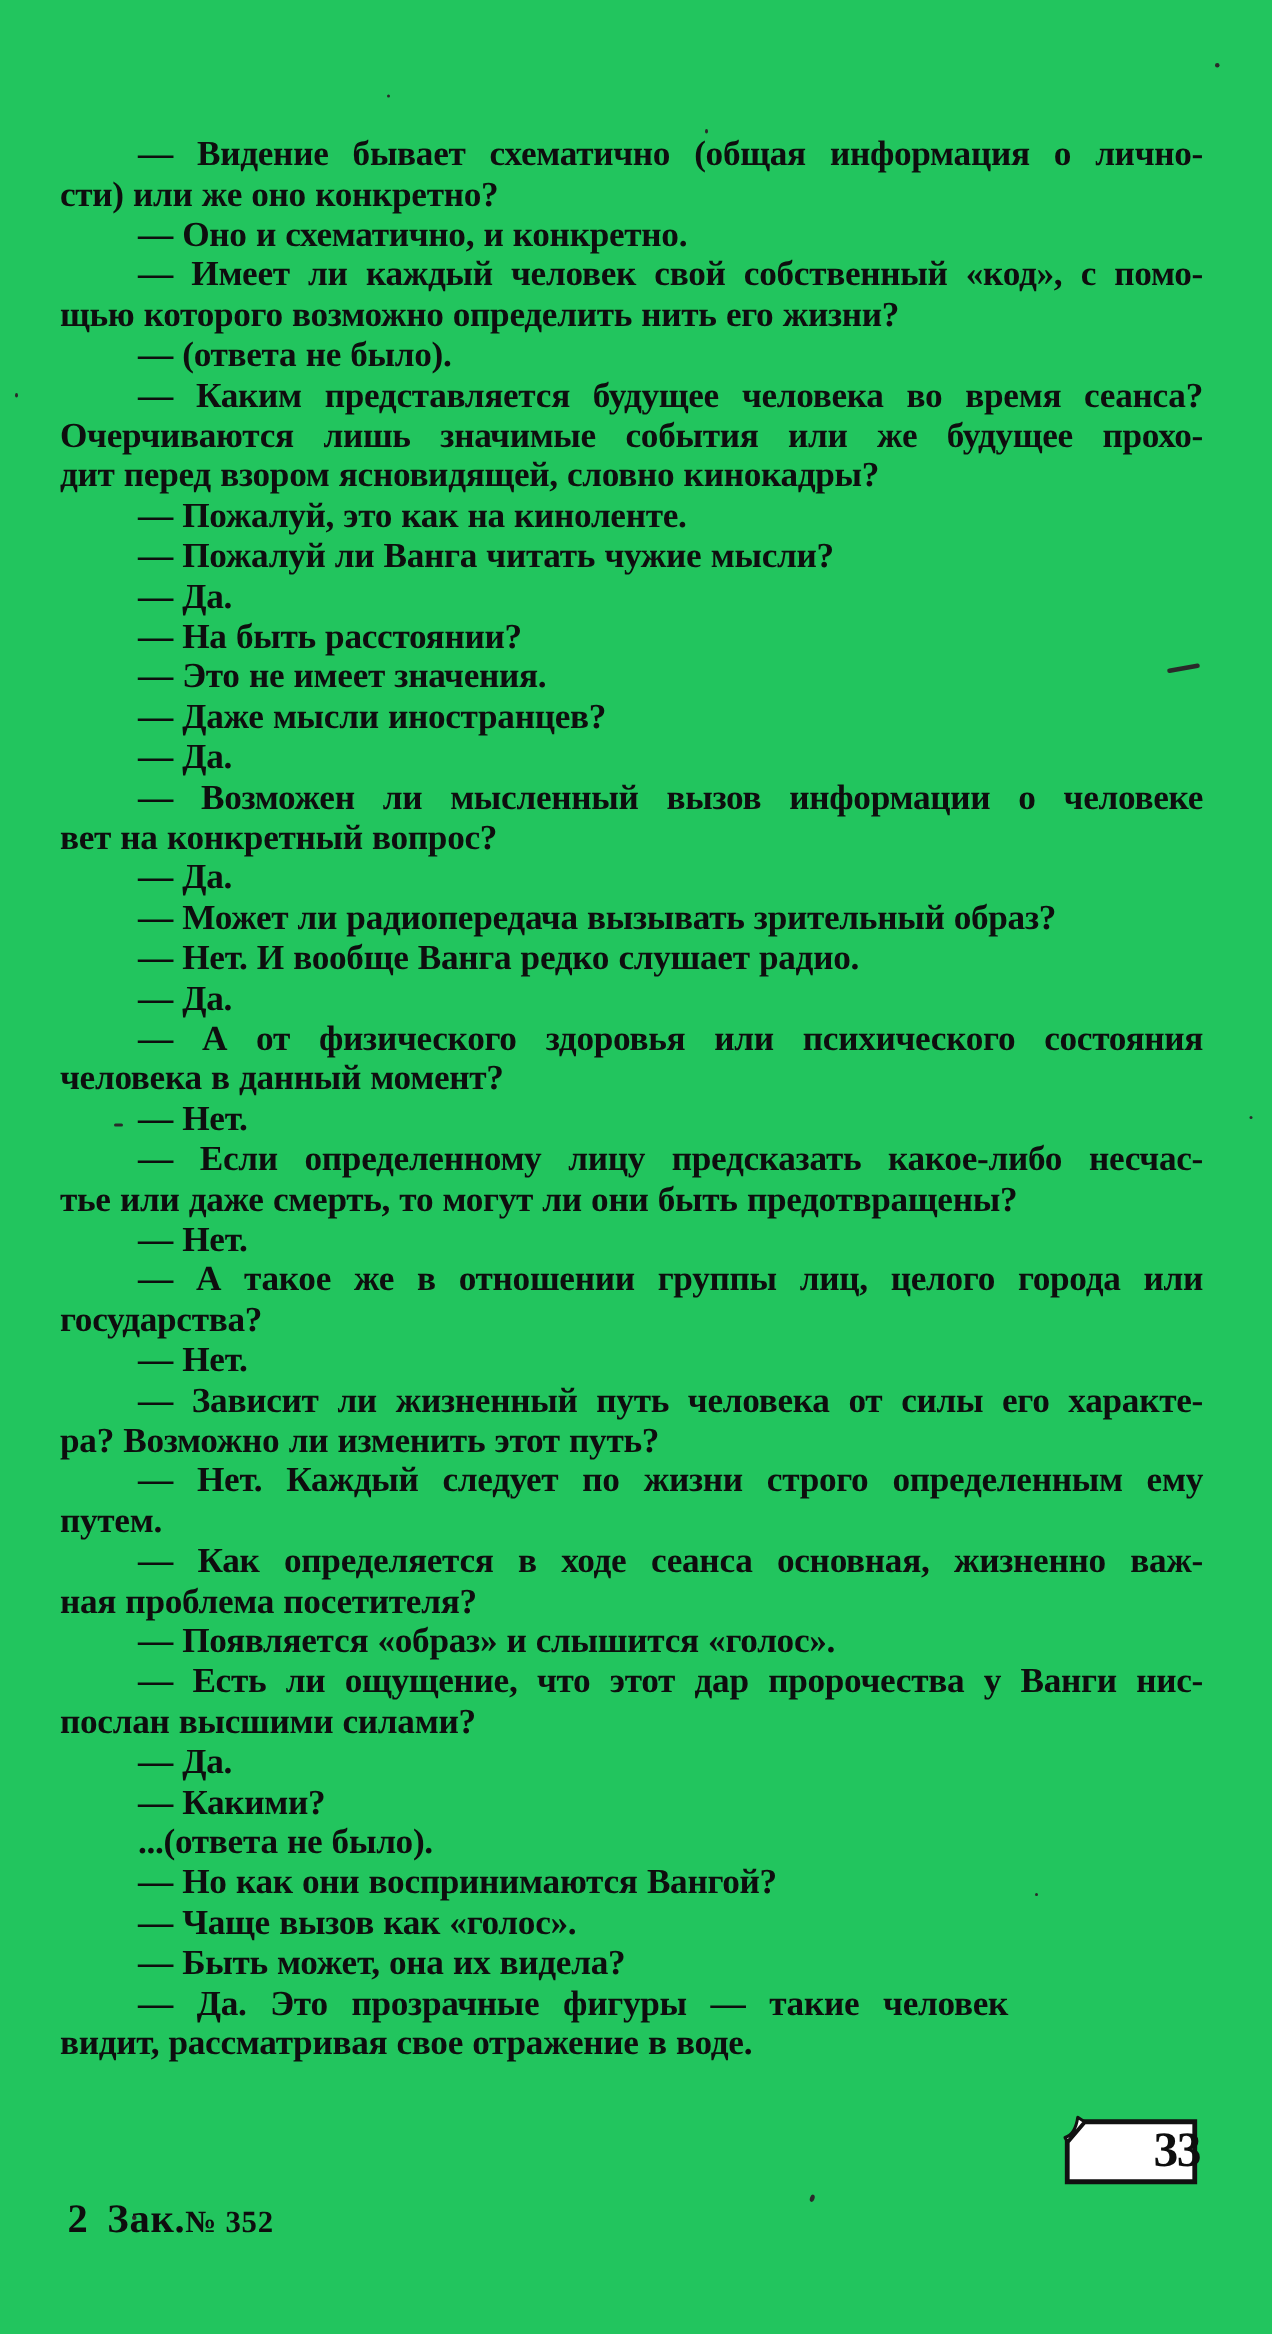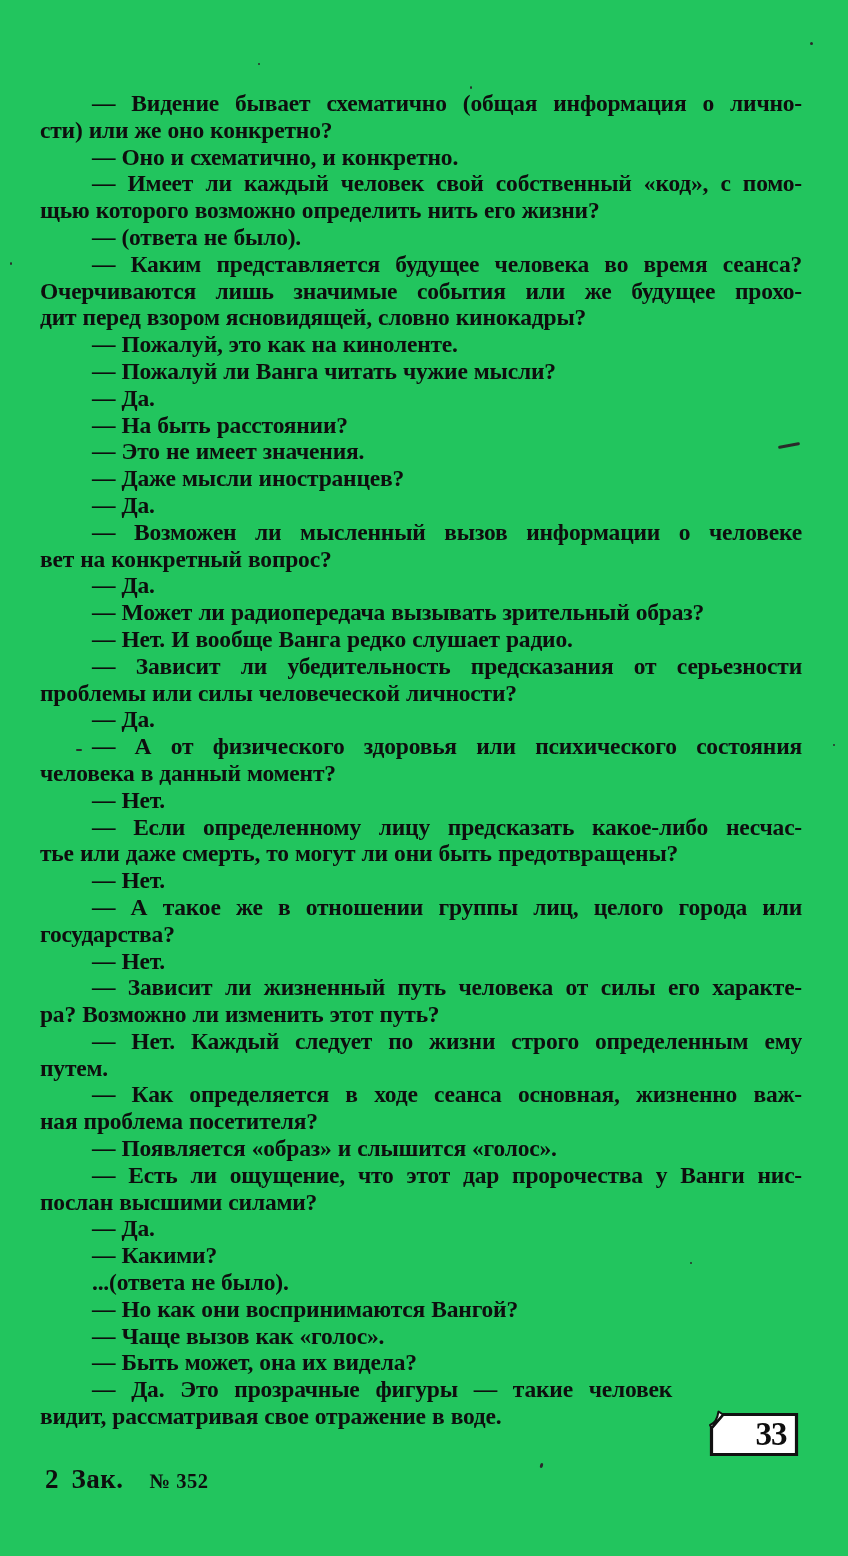--- a/index.html
+++ b/index.html
@@ -37,39 +37,39 @@
     width: 92px;
     height: 48px;
   }
   .page-number-box svg { position: absolute; left: 0; top: 0; }
   .page-number {
     position: absolute;
     left: 0; top: 0;
     width: 100%;
     height: 100%;
     line-height: 48px;
-    text-align: center;
+    text-align: right;
     padding-left: 34px;
     box-sizing: border-box;
     font-size: 33px;
     font-weight: 700;
     letter-spacing: -1px;
   }
 
   .footer {
     position: absolute;
     left: 45px;
     top: 1464px;
     display: flex;
     align-items: baseline;
     font-weight: 700;
   }
   .footer .sig { font-size: 27px; }
   .footer .zak { font-size: 27px; margin-left: 13px; letter-spacing: 0.5px; }
-  .footer .num { font-size: 20.5px; margin-left: 26px; letter-spacing: 0.5px; }
+  .footer .num { font-size: 20.5px; letter-spacing: 0.5px; }
 
   .speck {
     position: absolute;
     background: #2a2a2a;
     border-radius: 50%;
   }
   .speck.bar { border-radius: 2px; }
 </style>
 </head>
 <body>
@@ -122,24 +122,20 @@
         <div class="line">вет на конкретный вопрос?</div>
       </div>
       <div class="paragraph">
         <div class="line indent">— Да.</div>
       </div>
       <div class="paragraph">
         <div class="line indent">— Может ли радиопередача вызывать зрительный образ?</div>
       </div>
       <div class="paragraph">
         <div class="line indent">— Нет. И вообще Ванга редко слушает радио.</div>
-      </div>
-      <div class="paragraph">
-        <div class="line indent fill">— Зависит ли убедительность предсказания от серьезности</div>
-        <div class="line">проблемы или силы человеческой личности?</div>
       </div>
       <div class="paragraph">
         <div class="line indent">— Да.</div>
       </div>
       <div class="paragraph">
         <div class="line indent fill">— А от физического здоровья или психического состояния</div>
         <div class="line">человека в данный момент?</div>
       </div>
       <div class="paragraph">
         <div class="line indent">— Нет.</div>

